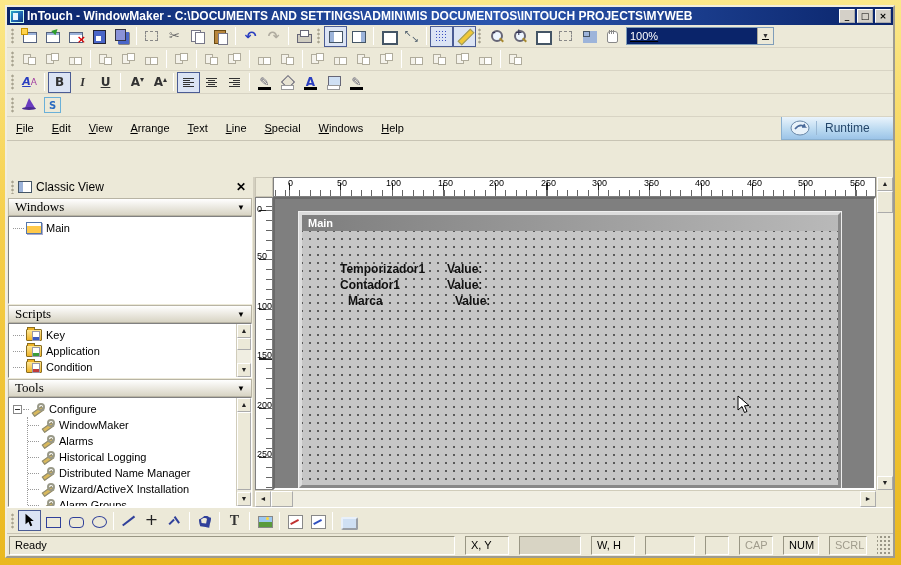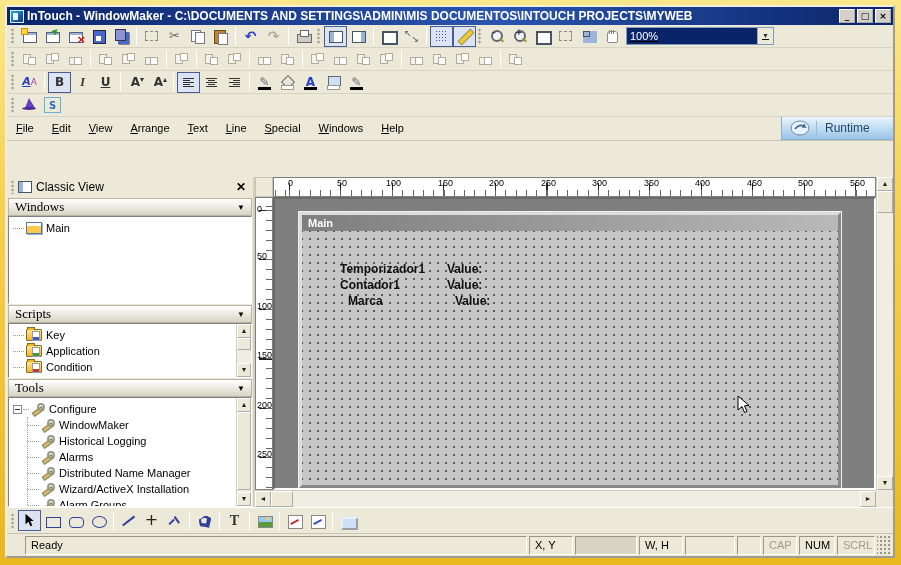--- a/index.html
+++ b/index.html
@@ -197,21 +197,21 @@
   .cursor-svg{ position:absolute; left:462px; top:196px; }
   
   .vsb{ grid-row:1 / span 2; grid-column:3; display:flex; flex-direction:column; background:#f0eee2; border-left:1px solid #d0ccba; }
   .hsb{ grid-row:3; grid-column:1 / span 2; display:flex; background:#f0eee2; border-top:1px solid #d0ccba; }
   .hsb .sbtn{ width:16px; height:auto; line-height:14px; }
   .hsb .sthumb{ width:22px; }
   .bcorner{ grid-row:3; grid-column:3; background:#ece9d8; }
 
   
   .drawbar{ height:27px; display:flex; align-items:center; border-top:1px solid #fff; border-bottom:1px solid #c8c4b4; background:#ece9d8; padding-left:2px; flex:0 0 auto; }
-  .statusbar{ height:22px; display:flex; align-items:stretch; background:#ece9d8; padding:2px 2px 1px 2px; gap:2px; flex:0 0 auto;margin-left:16px; }
+  .statusbar{ height:22px; display:flex; align-items:stretch; background:#ece9d8; padding:2px 2px 1px 2px; gap:10px; flex:0 0 auto; }
   .spanel{ border:1px solid; border-color:#999684 #fff #fff #999684; padding:2px 5px; white-space:nowrap; }
   .smsg{ flex:1; }
   .sdim{ color:#a09c8c;text-align:right; }
   .sgrip{ width:14px; background:
     radial-gradient(#9a9787 1px,transparent 1.2px); background-size:4px 4px; background-position:right bottom; }
 </style>
 </head>
 <body>
 
 <div class="app">
@@ -539,26 +539,26 @@
           </div>
           <div class="children">
             <div class="trow">
               <span class="leader"></span>
               <span class="ti ti-wrench"></span>
               <span class="tlabel">WindowMaker</span>
             </div>
             <div class="trow">
               <span class="leader"></span>
               <span class="ti ti-wrench"></span>
-              <span class="tlabel">Historical Logging</span>
+              <span class="tlabel">Alarms</span>
             </div>
             <div class="trow">
               <span class="leader"></span>
               <span class="ti ti-wrench"></span>
-              <span class="tlabel">Alarms</span>
+              <span class="tlabel">Historical Logging</span>
             </div>
             <div class="trow">
               <span class="leader"></span>
               <span class="ti ti-wrench"></span>
               <span class="tlabel">Distributed Name Manager</span>
             </div>
             <div class="trow">
               <span class="leader"></span>
               <span class="ti ti-wrench"></span>
               <span class="tlabel">Wizard/ActiveX Installation</span>

